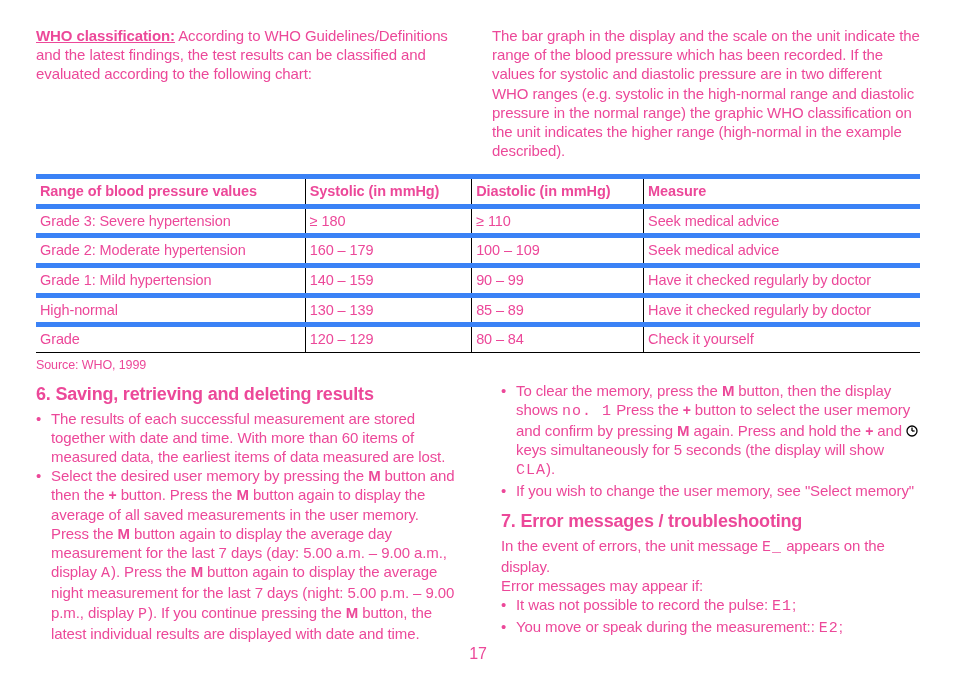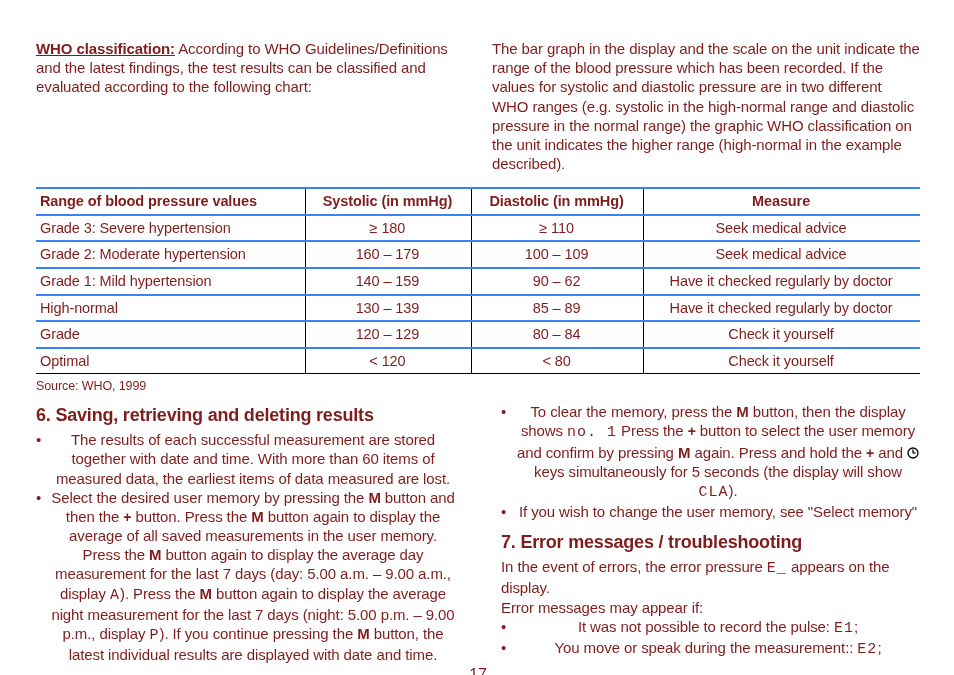--- a/index.html
+++ b/index.html
@@ -4,25 +4,25 @@
 <style>
   html, body {
     margin: 0;
     padding: 0;
     background: #fff;
   }
   .page {
     width: 954px;
     height: 675px;
     box-sizing: border-box;
-    padding: 39px 34px 10px 36px;
+    padding: 26px 34px 10px 36px;
     font-family: Helvetica, Arial, sans-serif;
     font-size: 15px;
     line-height: 1.28;
-    color: #7f1d1d;
+    color: #ec4899;
     letter-spacing: -0.1px;
   }
 
   
   .top {
     display: flex;
     gap: 28px;
   }
   .top .col {
     flex: 1 1 50%;
@@ -34,36 +34,35 @@
   }
 
   
   table {
     width: 100%;
     border-collapse: collapse;
     margin-top: 14px;
     font-size: 14.5px;
   }
   th, td {
-    border-top: 2px solid #3b82f6;
+    border-top: 5px solid #3b82f6;
     border-bottom: 1px solid #000;
     border-left: none;
     border-right: none;
     padding: 3px 6px 3px 4px;
     text-align: left;
     vertical-align: top;
     white-space: nowrap;
   }
   th {
     font-weight: 700;
   }
   
   th + th, td + td {
     border-left: 1px solid #000;
-    text-align: center;
   }
   .source {
     font-size: 12.5px;
     margin-top: 4px;
   }
 
   
   .bottom {
     display: flex;
     gap: 46px;
@@ -81,21 +80,20 @@
 
   ul.body {
     margin: 0;
     padding: 0 0 0 15px;
     list-style: none;
   }
   ul.body > li {
     position: relative;
     padding-left: 0;
     margin: 0;
-    text-align: center;
   }
   ul.body > li::before {
     content: "•";
     position: absolute;
     left: -15px;
     top: 0;
   }
 
   .b { font-weight: 700; }
   .seg {
@@ -159,39 +157,33 @@
       </tr>
       <tr>
         <td>Grade 2: Moderate hypertension</td>
         <td>160 – 179</td>
         <td>100 – 109</td>
         <td>Seek medical advice</td>
       </tr>
       <tr>
         <td>Grade 1: Mild hypertension</td>
         <td>140 – 159</td>
-        <td>90 – 62</td>
+        <td>90 – 99</td>
         <td>Have it checked regularly by doctor</td>
       </tr>
       <tr>
         <td>High-normal</td>
         <td>130 – 139</td>
         <td>85 – 89</td>
         <td>Have it checked regularly by doctor</td>
       </tr>
       <tr>
         <td>Grade</td>
         <td>120 – 129</td>
         <td>80 – 84</td>
-        <td>Check it yourself</td>
-      </tr>
-      <tr>
-        <td>Optimal</td>
-        <td>&lt; 120</td>
-        <td>&lt; 80</td>
         <td>Check it yourself</td>
       </tr>
     </tbody>
   </table>
   <div class="source">Source: WHO, 1999</div>
 
   <div class="bottom">
     <div class="col">
 
       <h2 class="section">6. Saving, retrieving and deleting results</h2>
@@ -211,21 +203,21 @@
                 <circle cx="6" cy="6" r="5" fill="none" stroke="#000" stroke-width="1.3"></circle>
                 <line x1="6" y1="6" x2="6" y2="2.6" stroke="#000" stroke-width="1.3"></line>
                 <line x1="6" y1="6" x2="8.6" y2="6" stroke="#000" stroke-width="1.3"></line>
               </svg></span><span> keys simultaneously for 5 seconds (the display will show </span><span class="seg">CLA</span><span>).</span>
         </li>
         <li>If you wish to change the user memory, see "Select memory"</li>
       </ul>
 
       <h2 class="section" style="margin-top:10px">7. Error messages / troubleshooting</h2>
       <div>
-        <span>In the event of errors, the error pressure </span><span class="seg">E_</span><span> appears on the display.</span>
+        <span>In the event of errors, the unit message </span><span class="seg">E_</span><span> appears on the display.</span>
       </div>
       <div>Error messages may appear if:</div>
       <ul class="body">
         <li>
           <span>It was not possible to record the pulse: </span><span class="seg">E1</span><span>;</span>
         </li>
         <li>
           <span>You move or speak during the measurement:: </span><span class="seg">E2</span><span>;</span>
         </li>
       </ul>

